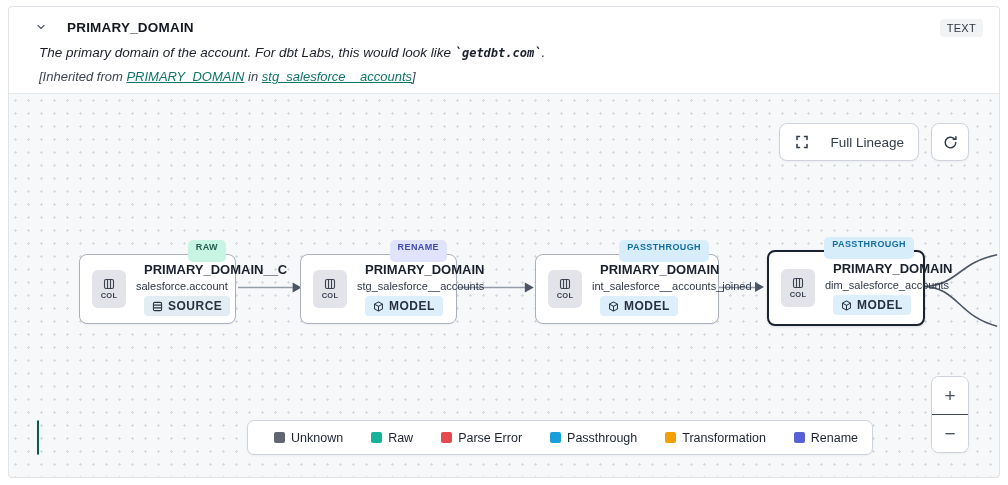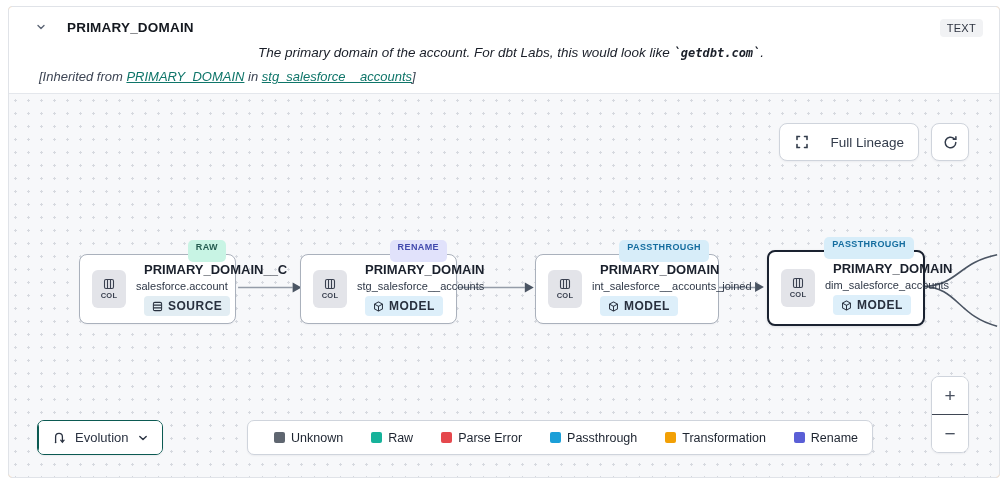--- a/index.html
+++ b/index.html
@@ -12,21 +12,21 @@
 
   
   .hdr { position:relative; padding:12px 16px 10px 16px; background:#fff; }
   .hdr-row { display:flex; align-items:center; }
   .chev-btn { width:16px; height:16px; display:flex; align-items:center; justify-content:center; cursor:pointer; margin-left:8px; }
   .hdr-title { margin-left:18px; font-size:13.5px; font-weight:700; color:#14181f; letter-spacing:.2px; }
   .type-badge {
     position:absolute; right:16px; top:12px; background:#f1f2f4; color:#2e3440;
     font-size:11px; font-weight:500; padding:3px 7px; border-radius:4px; letter-spacing:.3px;
   }
-  .hdr-desc { margin:10px 0 0 14px; font-style:italic; font-size:13.5px; color:#1a1f29;text-align:center; }
+  .hdr-desc { margin:10px 0 0 14px; font-style:italic; font-size:13.5px; color:#1a1f29; }
   .hdr-desc code { font-family:"DejaVu Sans Mono","Liberation Mono",monospace; font-weight:700; font-size:12px; font-style:italic; }
   .hdr-inherit { margin:9px 0 2px 14px; font-style:italic; font-size:13px; color:#3c4453; }
   .hdr-inherit a { color:#0e7569; text-decoration:underline; cursor:pointer; }
 
   
   .canvas {
     position:absolute; left:0; right:0; top:86px; bottom:0;
     background-color:#f7f8fa;
     background-image:radial-gradient(circle, #d6d9df 1px, transparent 1.2px);
     background-size:13px 13px;
@@ -262,31 +262,20 @@
           <polyline points="13.9,2.7 13.9,5.3 11.3,5.3"></polyline>
         </svg>
     </div>
 
     <div class="zoom-ctl">
       <button class="zbtn">+</button>
       <button class="zbtn">−</button>
     </div>
 
     <div class="lens-group">
-      <div class="lens-select">
-        <svg width="14" height="14" viewBox="0 0 14 14" fill="none" stroke="#2b3342" stroke-width="1.3" stroke-linecap="round">
-            <circle cx="3.6" cy="11.3" r="0.9" fill="#2b3342" stroke="none"></circle>
-            <path d="M3.6 10.5 V5.8 a3.4 3.4 0 0 1 6.8 0 V10.6"></path>
-            <polyline points="8.7,9.2 10.4,11.2 12.1,9.2"></polyline>
-          </svg>
-        <span>Evolution</span>
-        <svg width="12" height="12" viewBox="0 0 12 12">
-            <polyline points="2.8,4.4 6,7.6 9.2,4.4" fill="none" stroke="#2b3342" stroke-width="1.4" stroke-linecap="round" stroke-linejoin="round"></polyline>
-          </svg>
-      </div>
     </div>
 
     <div class="legend">
       <div class="legend-item">
           <span class="legend-swatch" style="background: rgb(95, 102, 112);"></span>
           <span>Unknown</span>
         </div>
       <div class="legend-item">
           <span class="legend-swatch" style="background: rgb(22, 178, 154);"></span>
           <span>Raw</span>

